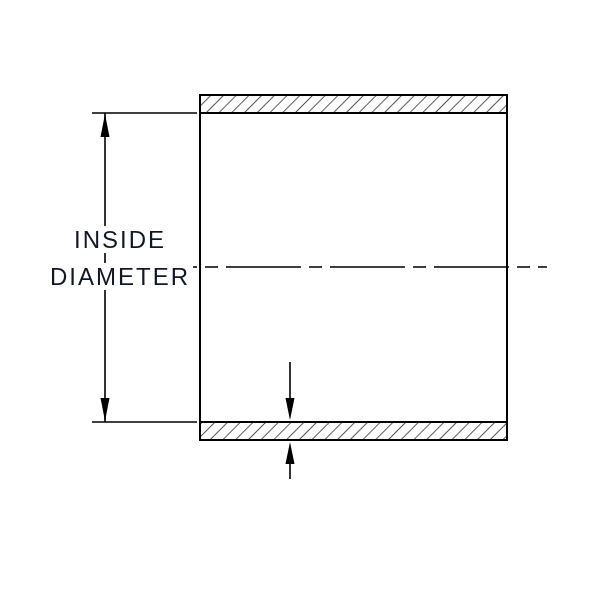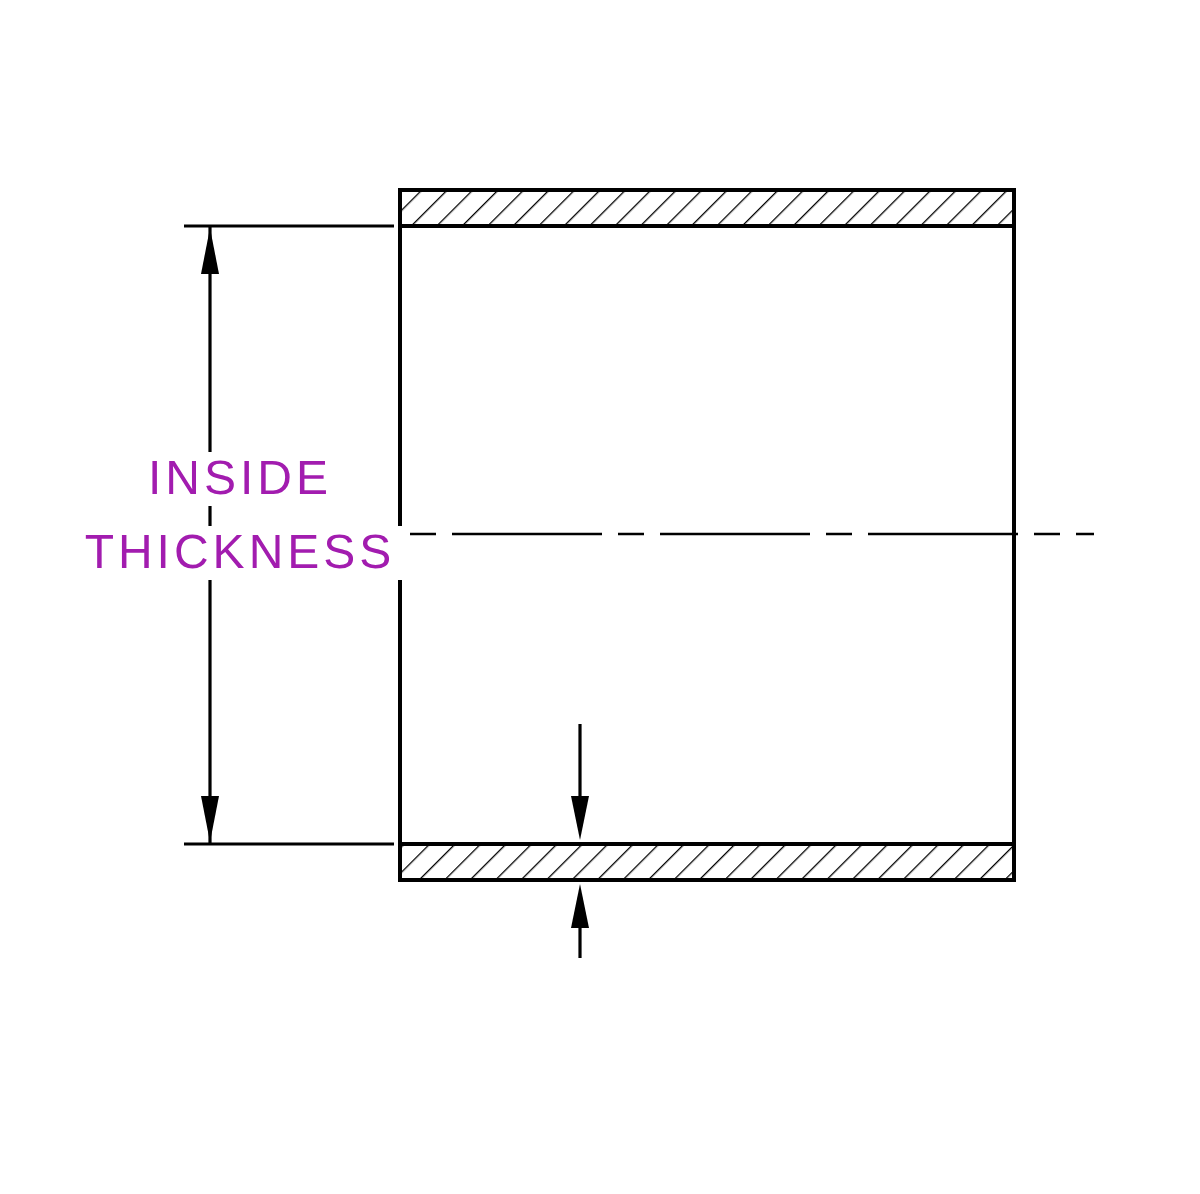--- a/index.html
+++ b/index.html
@@ -7,21 +7,21 @@
     padding: 0;
     background: #ffffff;
   }
   .canvas {
     position: relative;
     width: 600px;
     height: 479px;
     background: #ffffff;
     overflow: hidden;
     font-family: "Liberation Sans", sans-serif;
-    color: #a21caf;
+    color: #0f172a;
   }
   .canvas svg {
     position: absolute;
     top: 0;
     left: 0;
   }
   .label-block {
     position: absolute;
   }
   .label-id {
@@ -87,18 +87,18 @@
     <polygon points="290,420 285.5,398 294.5,398" fill="#000000"></polygon>
     <polygon points="290,442 285.5,464 294.5,464" fill="#000000"></polygon>
     <line x1="290" y1="463" x2="290" y2="572" stroke="#000000" stroke-width="1.6"></line>
   </svg>
 
   <div class="label-block label-id">
     <div class="line">
       <span>INSIDE</span>
     </div>
     <div class="line">
-      <span>THICKNESS</span>
+      <span>DIAMETER</span>
     </div>
   </div>
 
 
 </div>
 
 </body></html>

